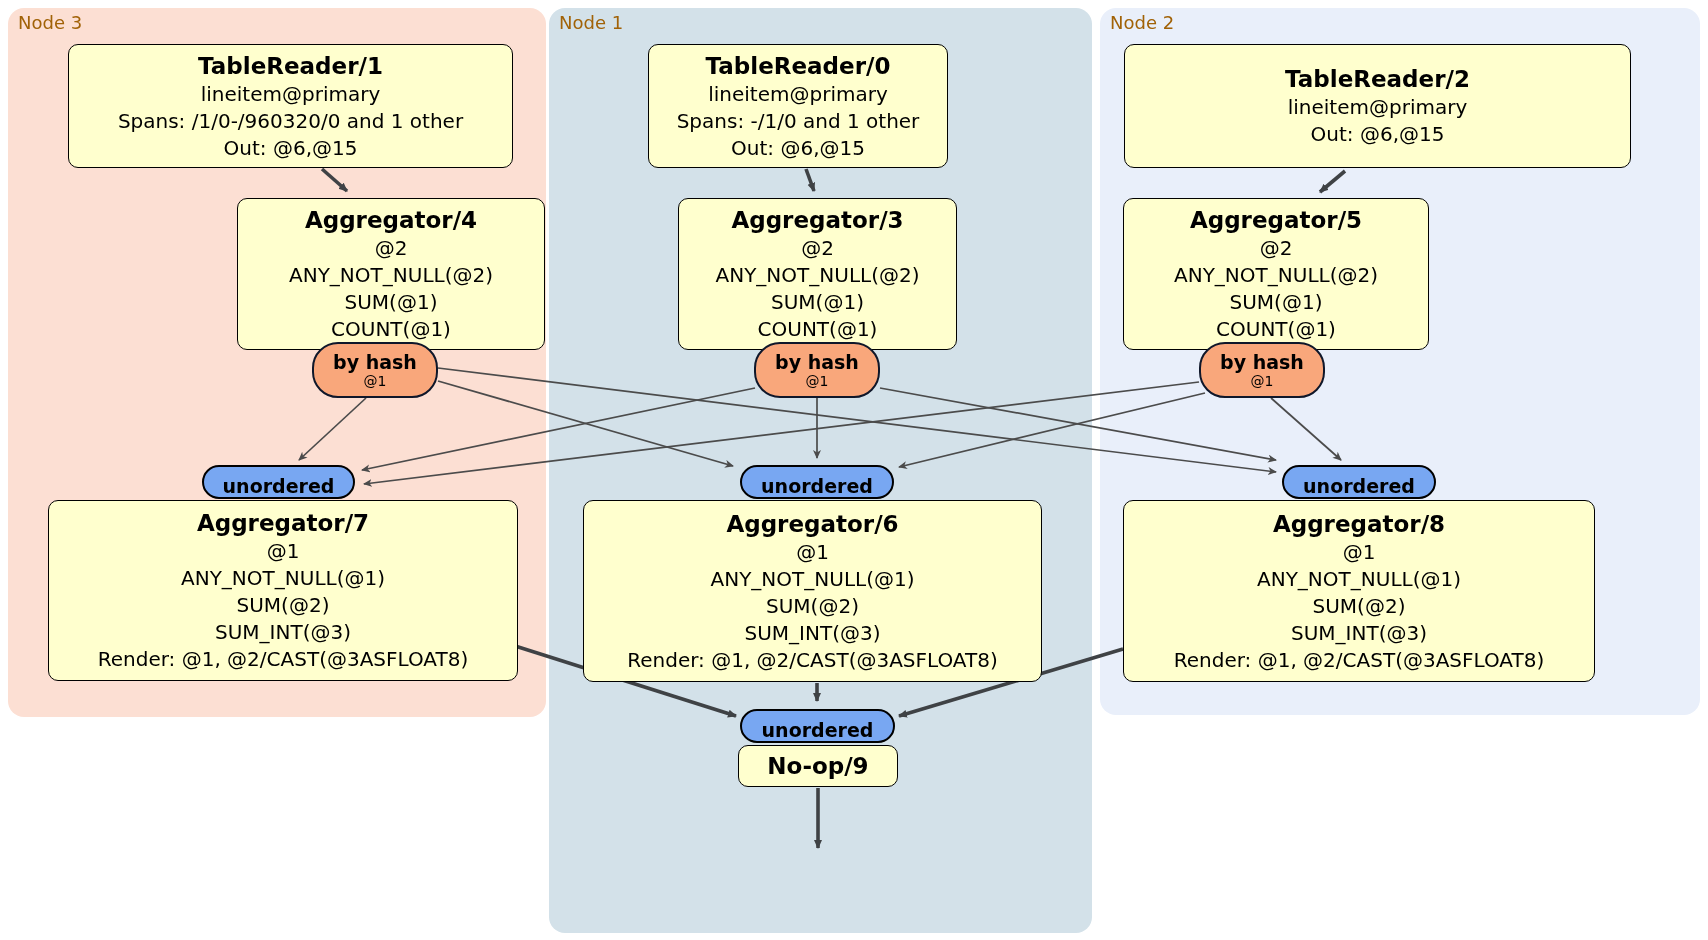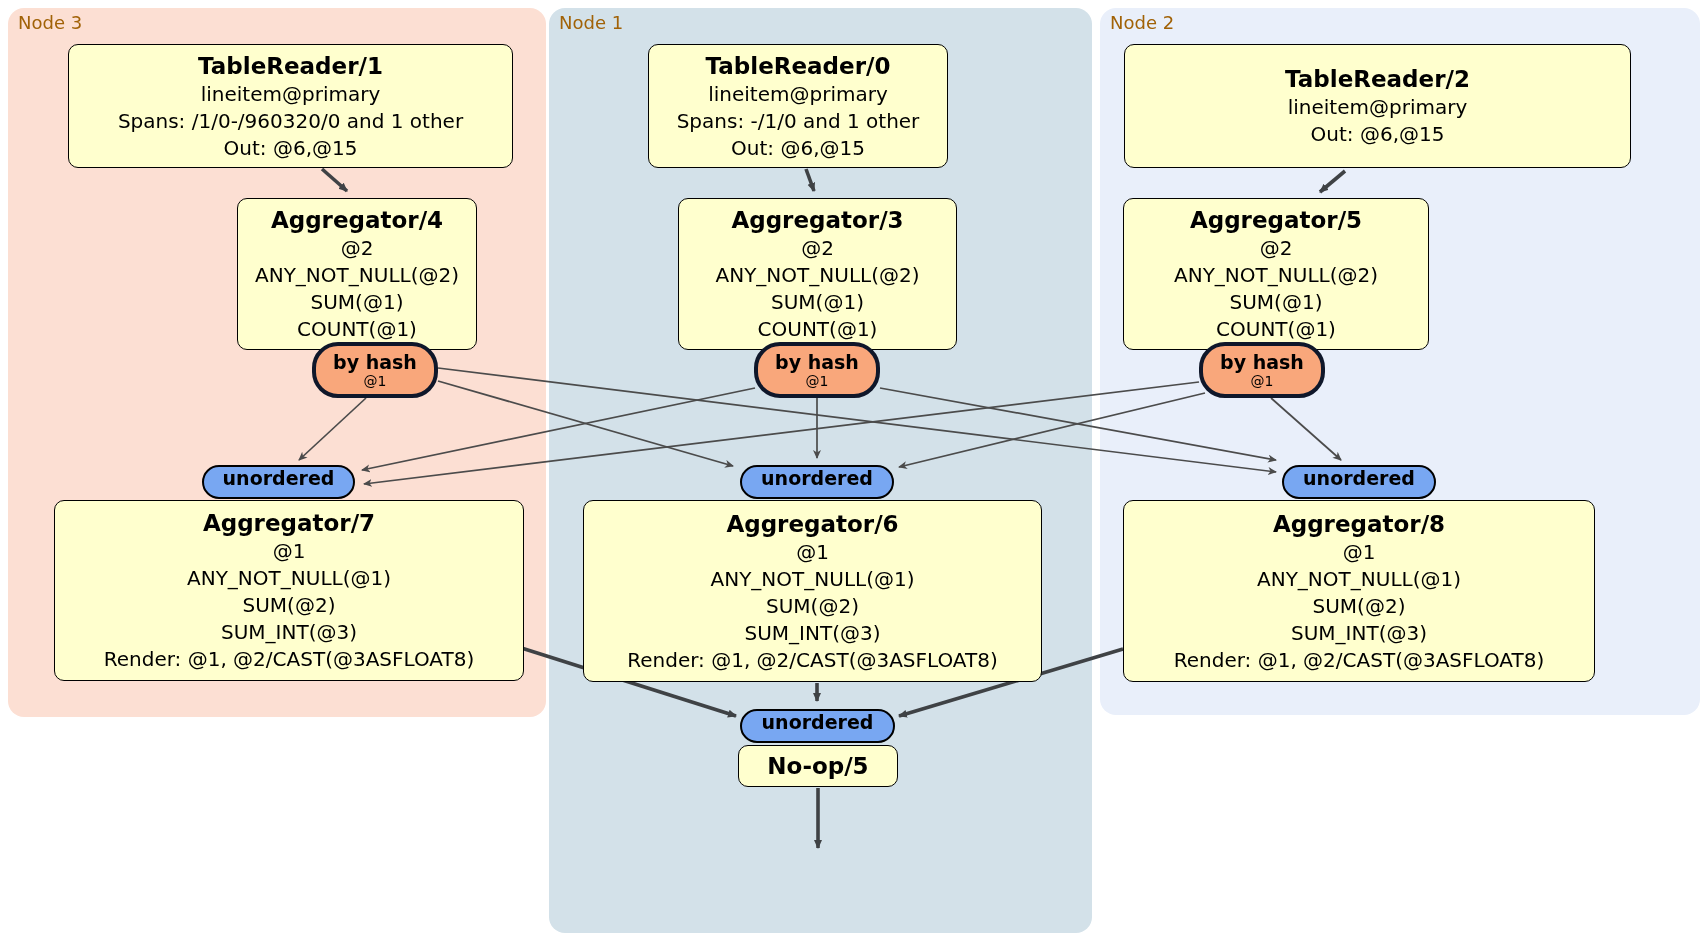--- a/index.html
+++ b/index.html
@@ -21,30 +21,30 @@
   .e-thin  { stroke:#4b4b4b; stroke-width:1.7px; fill:none; }
 
   .pbox {
     position:absolute; background:#ffffce; border:1.6px solid #000; border-radius:10px;
     display:flex; flex-direction:column; align-items:center; justify-content:center;
     text-align:center; font-size:20px; line-height:27px; box-sizing:border-box; padding:2px 4px;
   }
   .ptitle { font-weight:bold; font-size:23px; line-height:30px; }
 
   .router {
-    position:absolute; background:#f9a77b; border:4px solid #0f172a; border-radius:26px;
+    position:absolute; background:#f9a77b; border:2px solid #0f172a; border-radius:26px;
     display:flex; flex-direction:column; align-items:center; justify-content:center;
     text-align:center; box-sizing:border-box;
   }
   .router .rlabel { font-weight:bold; font-size:19px; line-height:22px; }
   .router .rsub   { font-size:14px; line-height:16px; }
 
   .sync {
     position:absolute; background:#78a7f2; border:2px solid #000; border-radius:18px;
-    display:flex; align-items:flex-start; justify-content:center;
+    display:flex; align-items:flex-end; justify-content:center;
     font-weight:bold; font-size:19px; box-sizing:border-box;
   }
 </style>
 </head>
 <body>
 
 <div class="canvas">
 
   <div class="region" id="region-node3"></div>
   <div class="region" id="region-node1"></div>
@@ -95,21 +95,21 @@
     <div>lineitem@primary</div>
     <div>Spans: -/1/0 and 1 other</div>
     <div>Out: @6,@15</div>
   </div>
   <div class="pbox" style="left:1124px; top:44px; width:507px; height:124px;">
     <div class="ptitle">TableReader/2</div>
     <div>lineitem@primary</div>
     <div>Out: @6,@15</div>
   </div>
 
-  <div class="pbox" style="left:237px; top:198px; width:240px; height:152px;">
+  <div class="pbox" style="left:237px; top:198px; width:308px; height:152px;">
     <div class="ptitle">Aggregator/4</div>
     <div>@2</div>
     <div>ANY_NOT_NULL(@2)</div>
     <div>SUM(@1)</div>
     <div>COUNT(@1)</div>
   </div>
   <div class="pbox" style="left:678px; top:198px; width:279px; height:152px;">
     <div class="ptitle">Aggregator/3</div>
     <div>@2</div>
     <div>ANY_NOT_NULL(@2)</div>
@@ -140,21 +140,21 @@
   <div class="sync" style="left:202px; top:465px; width:153px; height:34px;">
     <span>unordered</span>
   </div>
   <div class="sync" style="left:740px; top:465px; width:154px; height:34px;">
     <span>unordered</span>
   </div>
   <div class="sync" style="left:1282px; top:465px; width:154px; height:34px;">
     <span>unordered</span>
   </div>
 
-  <div class="pbox" style="left:54px; top:500px; width:470px; height:181px;">
+  <div class="pbox" style="left:48px; top:500px; width:470px; height:181px;">
     <div class="ptitle">Aggregator/7</div>
     <div>@1</div>
     <div>ANY_NOT_NULL(@1)</div>
     <div>SUM(@2)</div>
     <div>SUM_INT(@3)</div>
     <div>Render: @1, @2/CAST(@3ASFLOAT8)</div>
   </div>
   <div class="pbox" style="left:583px; top:500px; width:459px; height:182px;">
     <div class="ptitle">Aggregator/6</div>
     <div>@1</div>
@@ -169,16 +169,16 @@
     <div>ANY_NOT_NULL(@1)</div>
     <div>SUM(@2)</div>
     <div>SUM_INT(@3)</div>
     <div>Render: @1, @2/CAST(@3ASFLOAT8)</div>
   </div>
 
   <div class="sync" style="left:740px; top:709px; width:155px; height:34px;">
     <span>unordered</span>
   </div>
   <div class="pbox" style="left:738px; top:745px; width:160px; height:42px;">
-    <div class="ptitle">No-op/5</div>
+    <div class="ptitle">No-op/9</div>
   </div>
 
 </div>
 
 </body></html>

